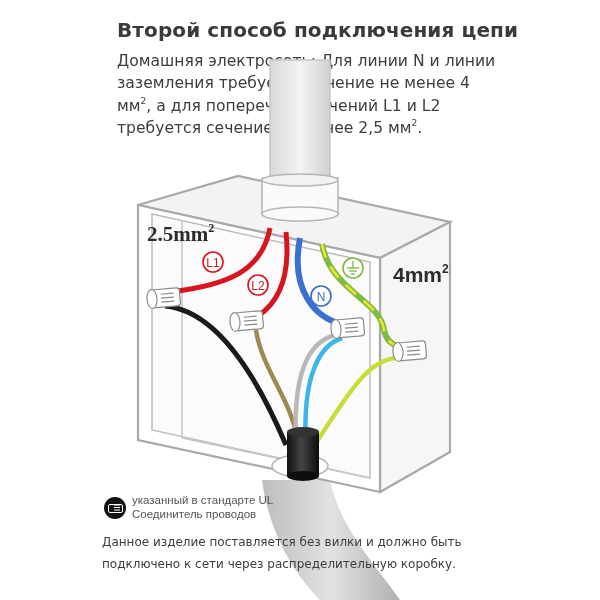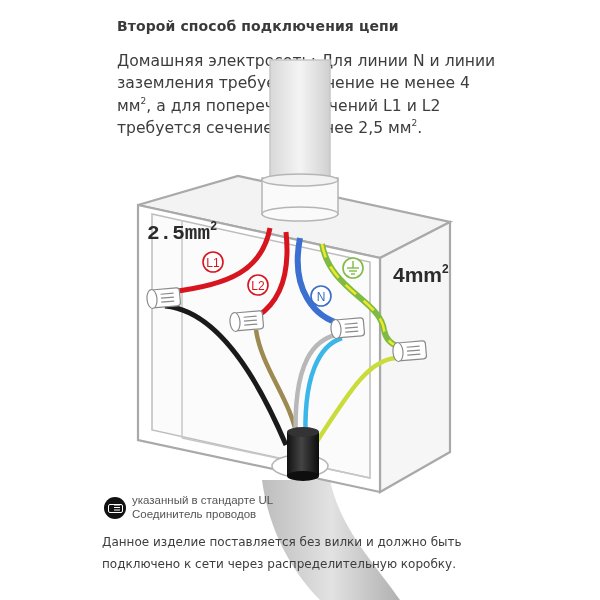--- a/index.html
+++ b/index.html
@@ -1,25 +1,25 @@
 <!DOCTYPE html>
 <html><head>
   <meta charset="utf-8">
   <style>
     html, body { margin: 0; padding: 0; background: #ffffff; }
     body { width: 600px; height: 600px; position: relative; overflow: hidden;
            font-family: "DejaVu Sans", "Liberation Sans", sans-serif; color: #333333; }
-    .title { position: absolute; left: 117px; top: 18px; font-size: 14px; font-weight: bold;
+    .title { position: absolute; left: 117px; top: 18px; font-size: 20px; font-weight: bold;
              color: #3a3a3a; letter-spacing: 0.1px; white-space: nowrap; }
     .desc { position: absolute; left: 117px; top: 50px; width: 380px; font-size: 15.6px;
             line-height: 22.4px; color: #3d3d3d; }
     .desc sup { font-size: 9px; vertical-align: 7px; line-height: 0; }
     .illus { position: absolute; left: 0; top: 0; width: 600px; height: 600px; }
     .lbl-small { position: absolute; left: 147px; top: 222px; font-size: 21px; font-weight: bold;
-                 color: #2b2b2b; font-family: Liberation Mono, monospace; }
+                 color: #2b2b2b; font-family: Liberation Serif, serif; }
     .lbl-big { position: absolute; left: 393px; top: 263px; font-size: 21px; font-weight: bold;
                color: #2b2b2b; font-family: "Liberation Sans", sans-serif; text-align: right; }
     .lbl-small sup, .lbl-big sup { font-size: 12px; vertical-align: 9px; line-height: 0; }
     .ul-note { position: absolute; left: 104px; top: 494px; display: flex; align-items: center; }
     .ul-icon { width: 22px; height: 22px; border-radius: 50%; background: #111; position: relative;
                margin-right: 6px; flex: none; }
     .ul-icon::before { content: ""; position: absolute; left: 4px; top: 7px; width: 13px; height: 7px;
                        border: 1.5px solid #fff; border-radius: 2px; }
     .ul-icon::after { content: ""; position: absolute; left: 10px; top: 10px; width: 6px; height: 1.5px;
                       background: #fff; box-shadow: 0 -2.5px 0 #fff, 0 2.5px 0 #fff; }

